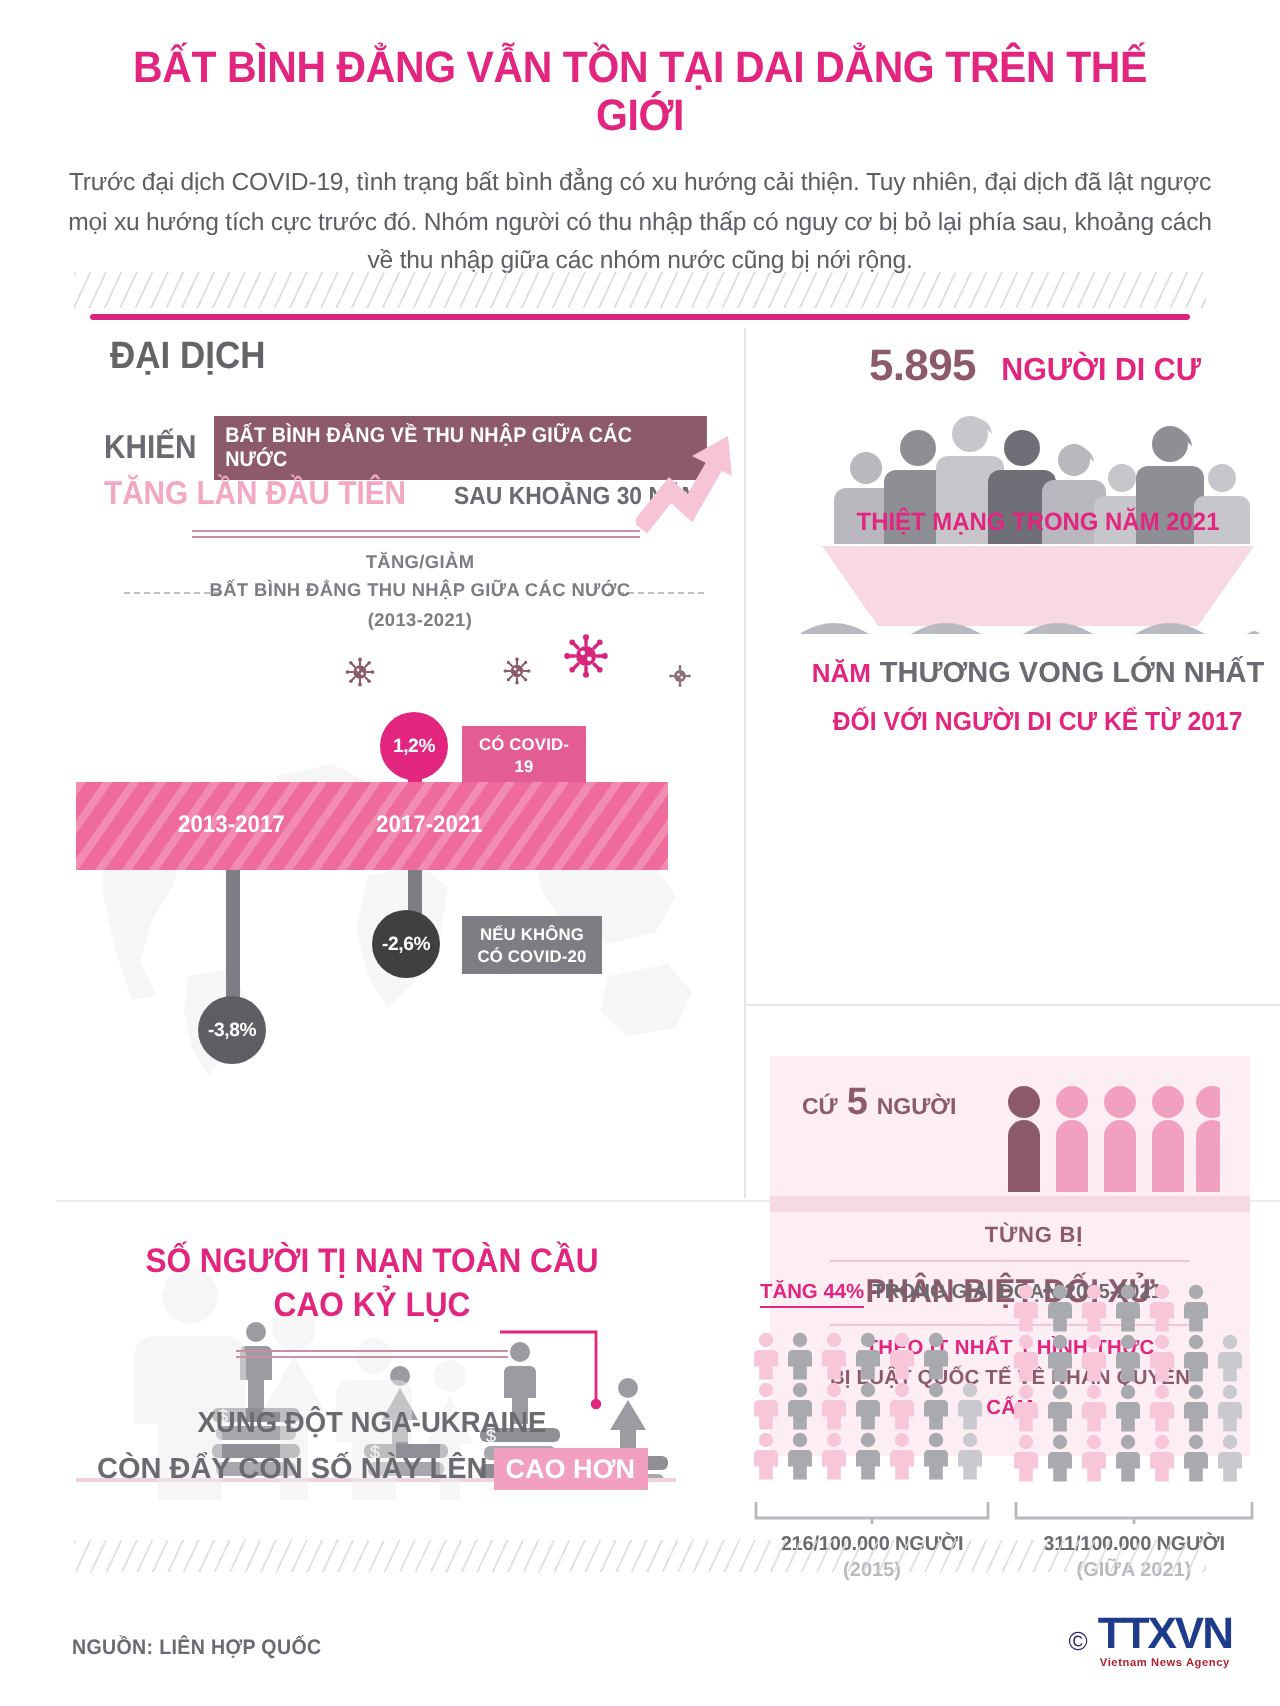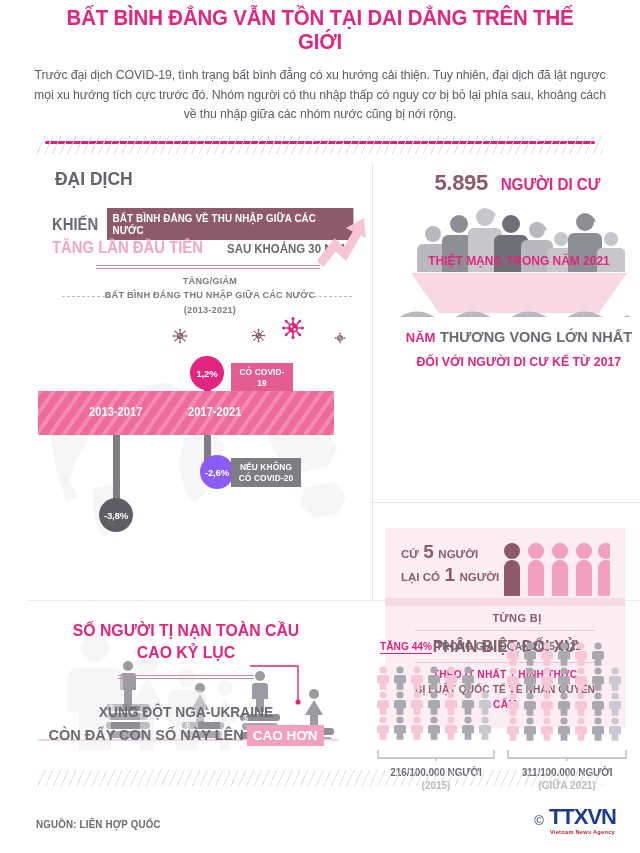--- a/index.html
+++ b/index.html
@@ -1,21 +1,21 @@
 <!DOCTYPE html>
 <html><head>
 <meta charset="utf-8">
 <style>
   * { box-sizing: border-box; margin:0; padding:0; }
   html,body { width:640px; height:853px; background:#ffffff;
     font-family:"Liberation Sans", sans-serif; -webkit-font-smoothing:antialiased; }
   .page { position:relative; width:640px; height:853px; background:#fff; overflow:hidden; }
 
   
-  .hdr { padding:6px 34px 0 34px; text-align:center; }
+  .hdr { padding:22px 34px 0 34px; text-align:center; }
   .hdr h1 {
     font-size:22px; font-weight:bold; color:#e2257e; letter-spacing:-0.2px;
     transform:scaleX(0.93); transform-origin:center; line-height:1.1;
   }
   .hdr p {
     margin-top:12px; font-size:12.3px; line-height:1.58; color:#5d5d63;
     text-align:center; letter-spacing:-0.1px;
   }
   .hdr-rule { width:550px; height:3px; background:#d8247c; margin:16px auto 0 auto; border-radius:2px; }
 
@@ -339,21 +339,21 @@
             <path d="M272 120 L302 114 L314 128 L306 146 L282 150 L268 138 Z"></path>
             <path d="M106 20 L134 14 L150 22 L136 34 L112 34 Z"></path>
           </g>
         </svg>
       </div>
 
       <div class="stem" style="left:113px; top:285px; height:70px; background:#7d7d83;"></div>
       <div class="bubble" style="left:99px; top:348px; width:34px; height:34px; background:#5d5d63;">-3,8%</div>
 
       <div class="stem" style="left:204px; top:285px; height:34px; background:#7d7d83;"></div>
-      <div class="bubble" style="left:200px; top:305px; width:34px; height:34px; background:#8b5cf6;">-2,6%</div>
+      <div class="bubble" style="left:186px; top:305px; width:34px; height:34px; background:#404040;">-2,6%</div>
       <div class="tag" style="left:231px; top:308px; width:70px; background:#7d7d83;">NẾU KHÔNG CÓ COVID-20</div>
 
       <div class="stem" style="left:204px; top:214px; height:34px; background:#e2257e;"></div>
       <div class="bubble" style="left:190px; top:206px; width:34px; height:34px; background:#e2257e;">1,2%</div>
       <div class="tag" style="left:231px; top:213px; width:62px; background:#e45d92;">CÓ COVID-19</div>
 
       <div class="bar"></div>
       <div class="bar-lab" style="left:87px;">2013-2017</div>
       <div class="bar-lab" style="left:186px;">2017-2021</div>
 
@@ -477,25 +477,20 @@
         </div>
       </div>
     </div>
 
     <div class="disc">
       <div class="disc-top">
         <div class="disc-ratio">
           <div class="r">
             <span class="sm">CỨ</span>
             <span class="bg">5</span>
-            <span class="sm">NGƯỜI</span>
-          </div>
-          <div class="r">
-            <span class="sm">LẠI CÓ</span>
-            <span class="bg">1</span>
             <span class="sm">NGƯỜI</span>
           </div>
         </div>
         <div class="disc-ppl">
           <svg width="108" height="54" viewBox="0 0 108 54">
             <g>
               <circle cx="10" cy="9" r="8" fill="#8c5a6b"></circle>
               <path d="M2 26 a8 8 0 0 1 16 0 v28 h-16z" fill="#8c5a6b"></path>
             </g>
             <g fill="#f2a0c0">

